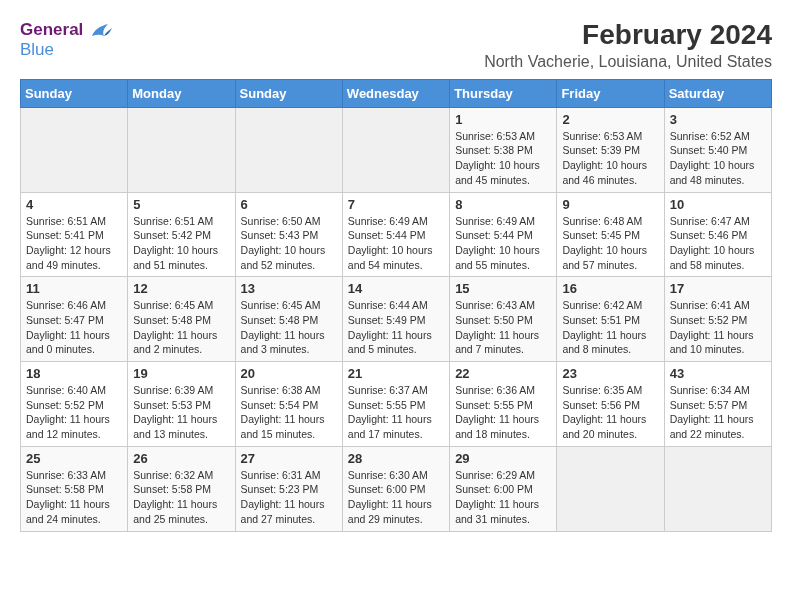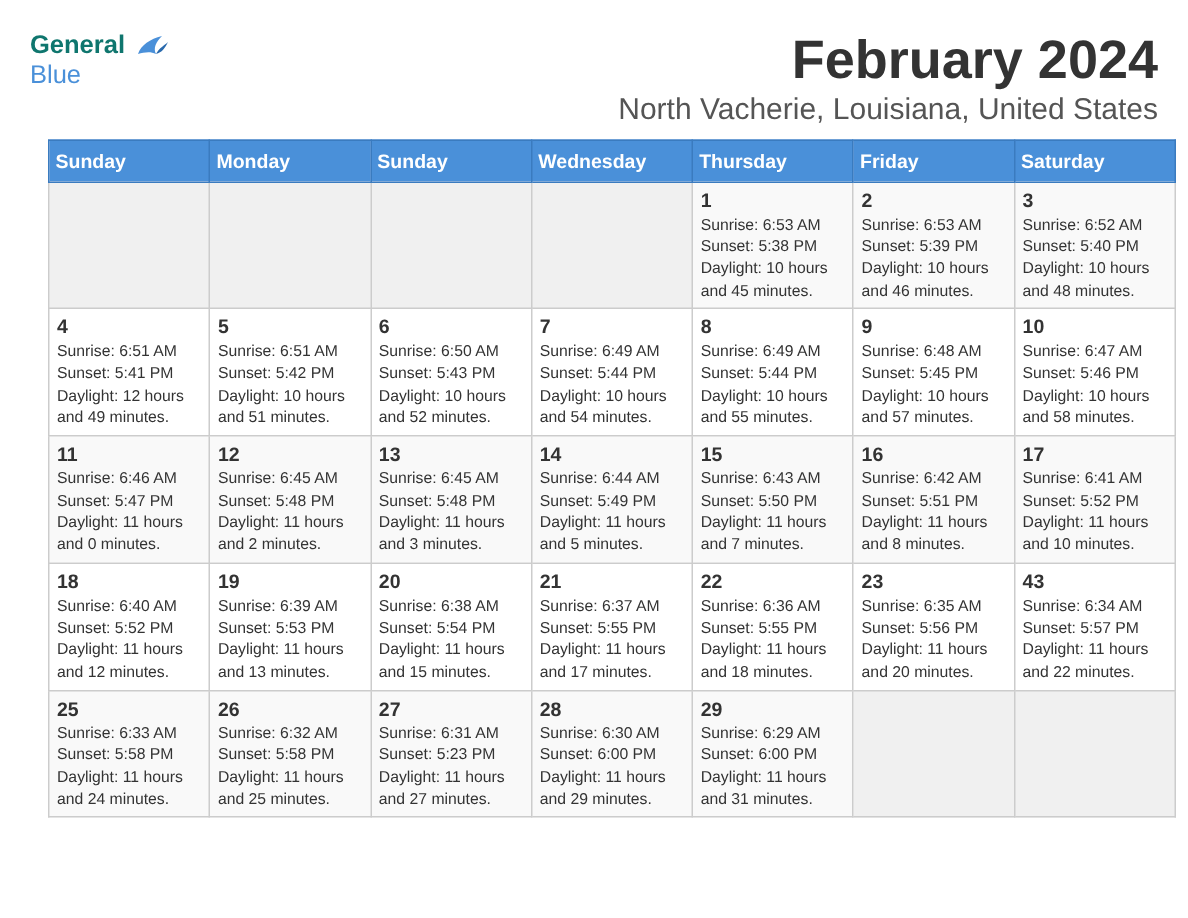--- a/index.html
+++ b/index.html
@@ -17,35 +17,34 @@
       margin-bottom: 8px;
     }
     .logo {
       display: flex;
       align-items: center;
     }
     .title-section {
       text-align: right;
     }
     .main-title {
-      font-size: 36px;
+      font-size: 28px;
       font-weight: bold;
       color: #333;
       line-height: 1.1;
     }
     .subtitle {
-      font-size: 20px;
+      font-size: 16px;
       color: #555;
       margin-top: 2px;
     }
     .calendar {
       width: 100%;
       border-collapse: collapse;
       margin-top: 8px;
-      margin-left: 12px;
     }
     .calendar thead th {
       background-color: #4a90d9;
       color: #fff;
       font-size: 13px;
       font-weight: bold;
       padding: 6px 4px;
       text-align: left;
       border: 1px solid #3a7bbf;
     }
@@ -80,21 +79,21 @@
     }
   </style>
 </head>
 <body>
 
 <div>
   <div class="header-logo">
     <div class="logo">
       <div>
         <div style="font-size:17px; font-weight:bold; color:#333; line-height:1.15;">
-          <span style="color:#0f766e;">General</span>
+          <span style="color:#701a75;">General</span>
           <svg style="display:inline-block; vertical-align:middle; margin-left:2px;" width="22" height="18" viewBox="0 0 22 18">
             <path d="M2 14 C4 8, 10 4, 18 2 C14 6, 12 10, 14 14 C10 12, 6 13, 2 14Z" fill="#4a90d9"></path>
             <path d="M14 14 C16 10, 20 8, 22 6 C20 10, 18 13, 14 14Z" fill="#2a6aad"></path>
           </svg>
         </div>
         <div style="font-size:17px; font-weight:normal; color:#4a90d9; line-height:1.15;">Blue</div>
       </div>
     </div>
     <div class="title-section">
       <div class="main-title">February 2024</div>

